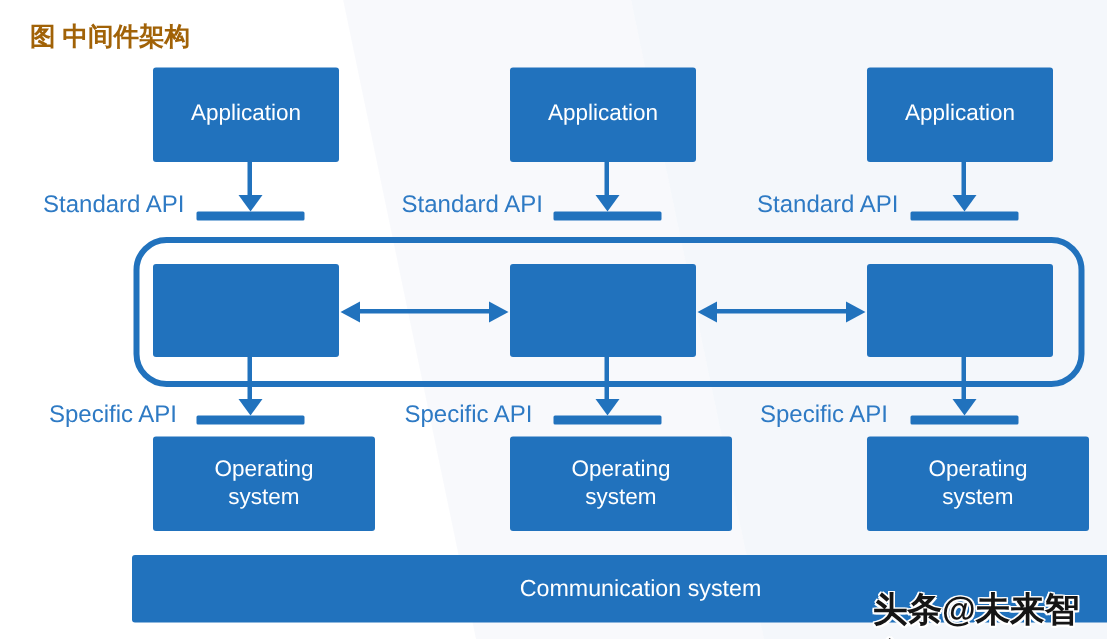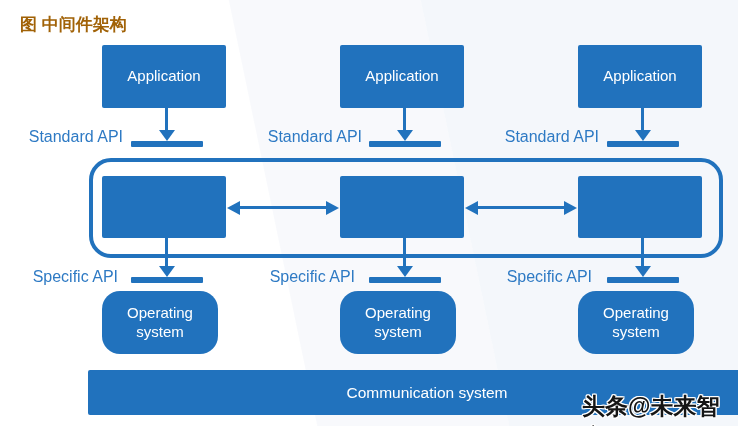--- a/index.html
+++ b/index.html
@@ -17,21 +17,21 @@
   .bg-band{background:#f6f8fb;opacity:.8;clip-path:polygon(31% 0,57% 0,69% 100%,43% 100%);}
 
   .title{position:absolute;left:20px;top:13px;font-size:17px;font-weight:700;color:#a16207;}
 
   .box{position:absolute;background:var(--blue);color:#fff;display:flex;align-items:center;
        justify-content:center;font-size:15px;text-align:center;border-radius:2px;line-height:1.25;}
   .pre{white-space:pre-line;}
 
   
   .app{top:45px;height:63px;width:124px;}
-  .os{top:291px;height:63px;width:116px;border-radius:18px;}
+  .os{top:291px;height:63px;width:148px;}
   .mid{top:176px;height:62px;width:124px;}
   .c0-box{left:102px;} .c1-box{left:340px;} .c2-box{left:578px;}
 
   .label{position:absolute;width:110px;color:var(--label-blue);font-size:16px;text-align:right;}
   .std-label{top:128px;} .spec-label{top:268px;}
 
   .hbar{position:absolute;width:72px;height:6px;background:var(--blue);border-radius:1px;}
   .std-bar{top:141px;} .spec-bar{top:277px;}
 
   .vshaft{position:absolute;width:3px;background:var(--blue);}

